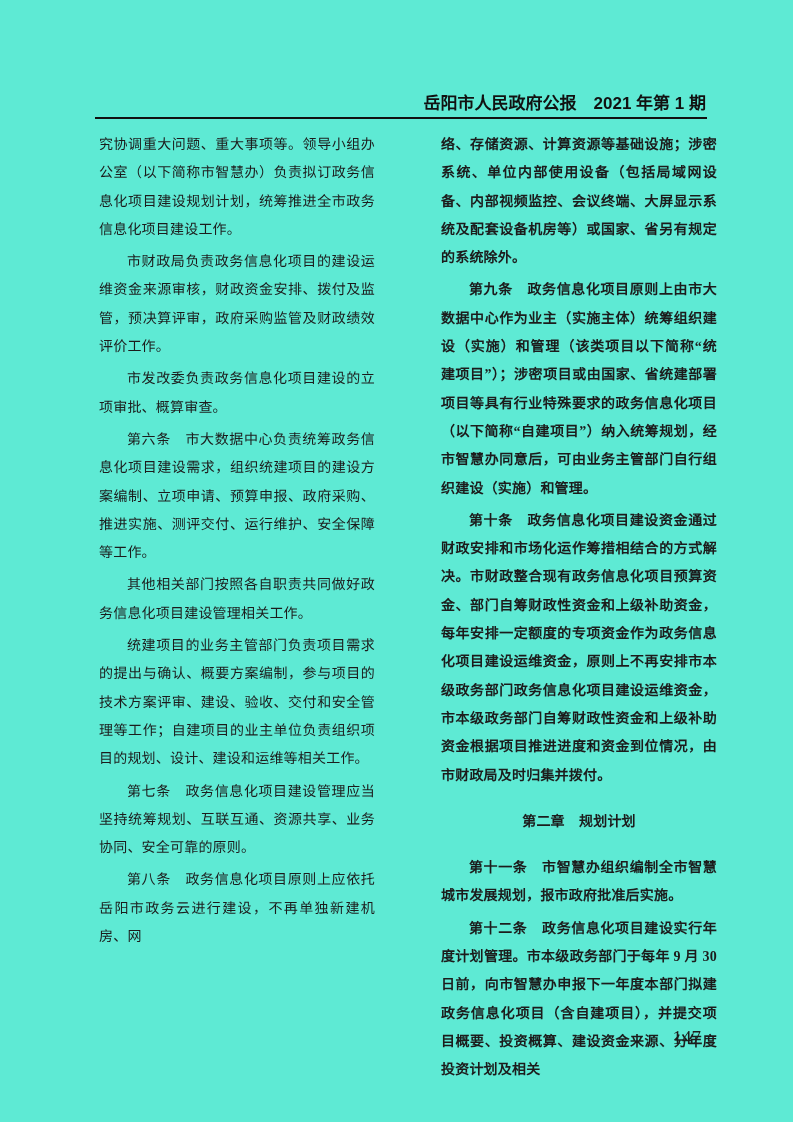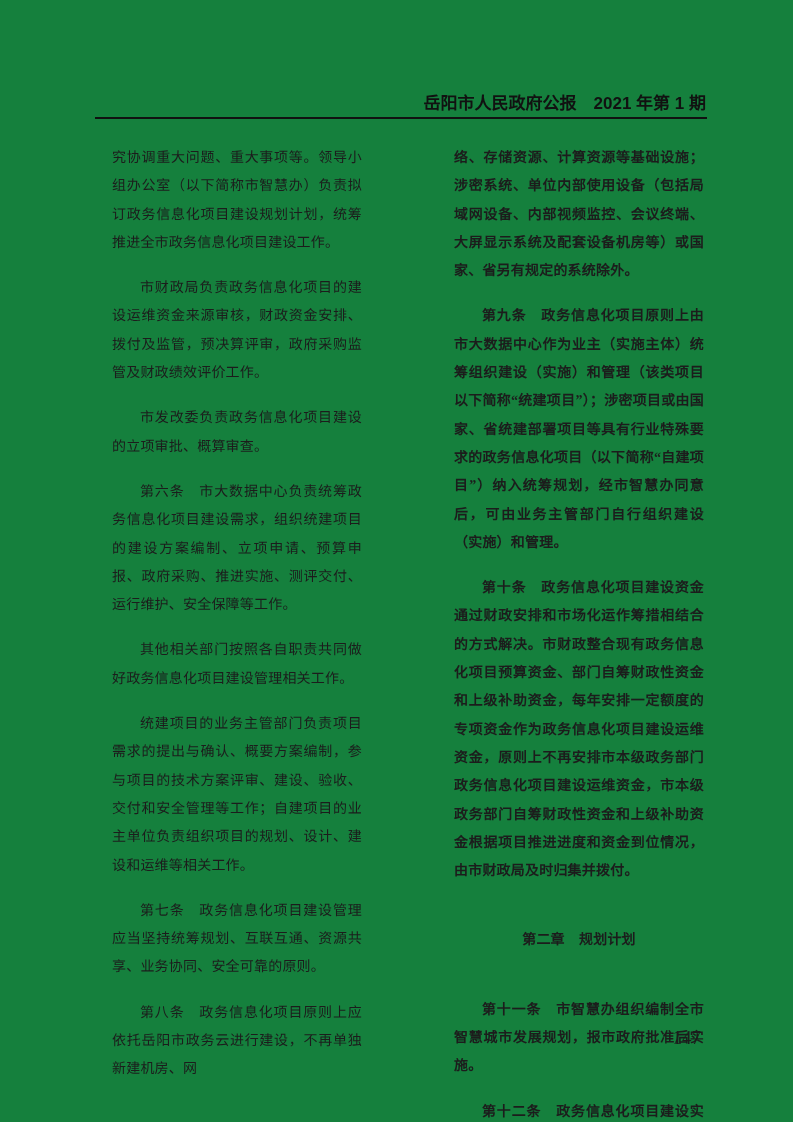--- a/index.html
+++ b/index.html
@@ -4,21 +4,21 @@
 <style>
   html, body {
     margin: 0;
     padding: 0;
     background: #ffffff;
   }
   .page {
     position: relative;
     width: 793px;
     height: 1122px;
-    background: #15803d;
+    background: #5eead4;
     overflow: hidden;
     font-family: "Liberation Serif", serif;
     color: #1c1c1c;
   }
   .gazette-header {
     position: absolute;
     top: 93px;
     right: 87px;
     font-family: "Liberation Sans", sans-serif;
     font-weight: bold;
@@ -41,29 +41,29 @@
     width: 284px;
     font-size: 14px;
     line-height: 28.3px;
     text-align: justify;
     text-justify: inter-ideograph;
     letter-spacing: 0.2px;
   }
   .col-left  { left: 95px; }
   .col-right { left: 437px; font-weight: bold; }
   .column p {
-    margin: 17px;
+    margin: 4px;
     padding: 0;
   }
   .indent { text-indent: 28px; }
   .noindent { text-indent: 0; }
   .chapter-heading {
     text-align: center;
     text-indent: 0;
-    margin: 41px 0;
+    margin: 18px 0;
     line-height: 28.3px;
   }
   .page-number {
     position: absolute;
     top: 1028px;
     right: 92px;
     font-size: 19px;
     line-height: 20px;
     color: #1c1c1c;
   }

